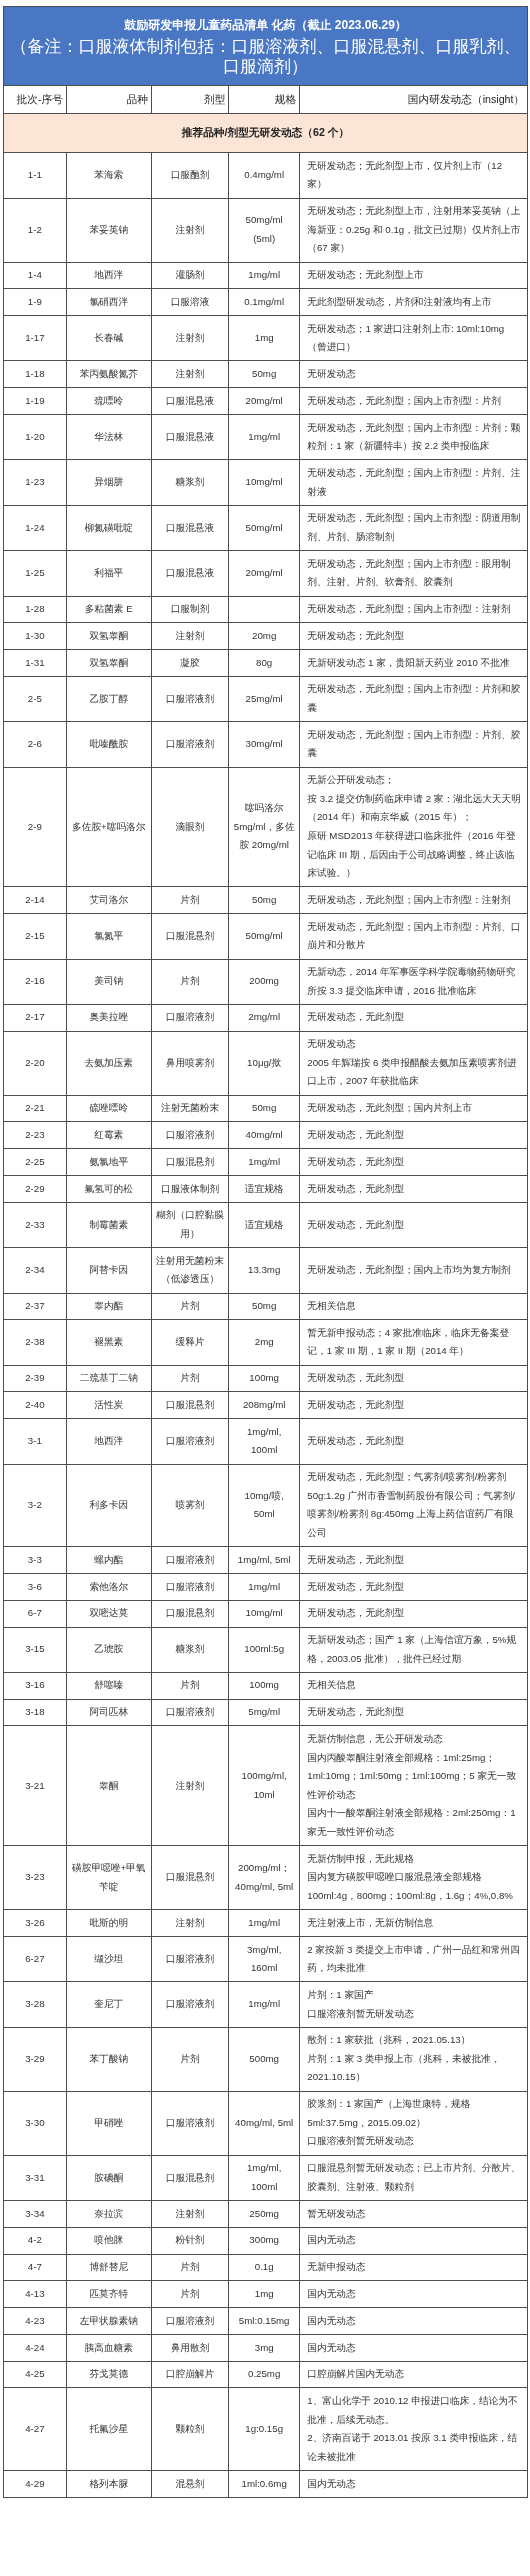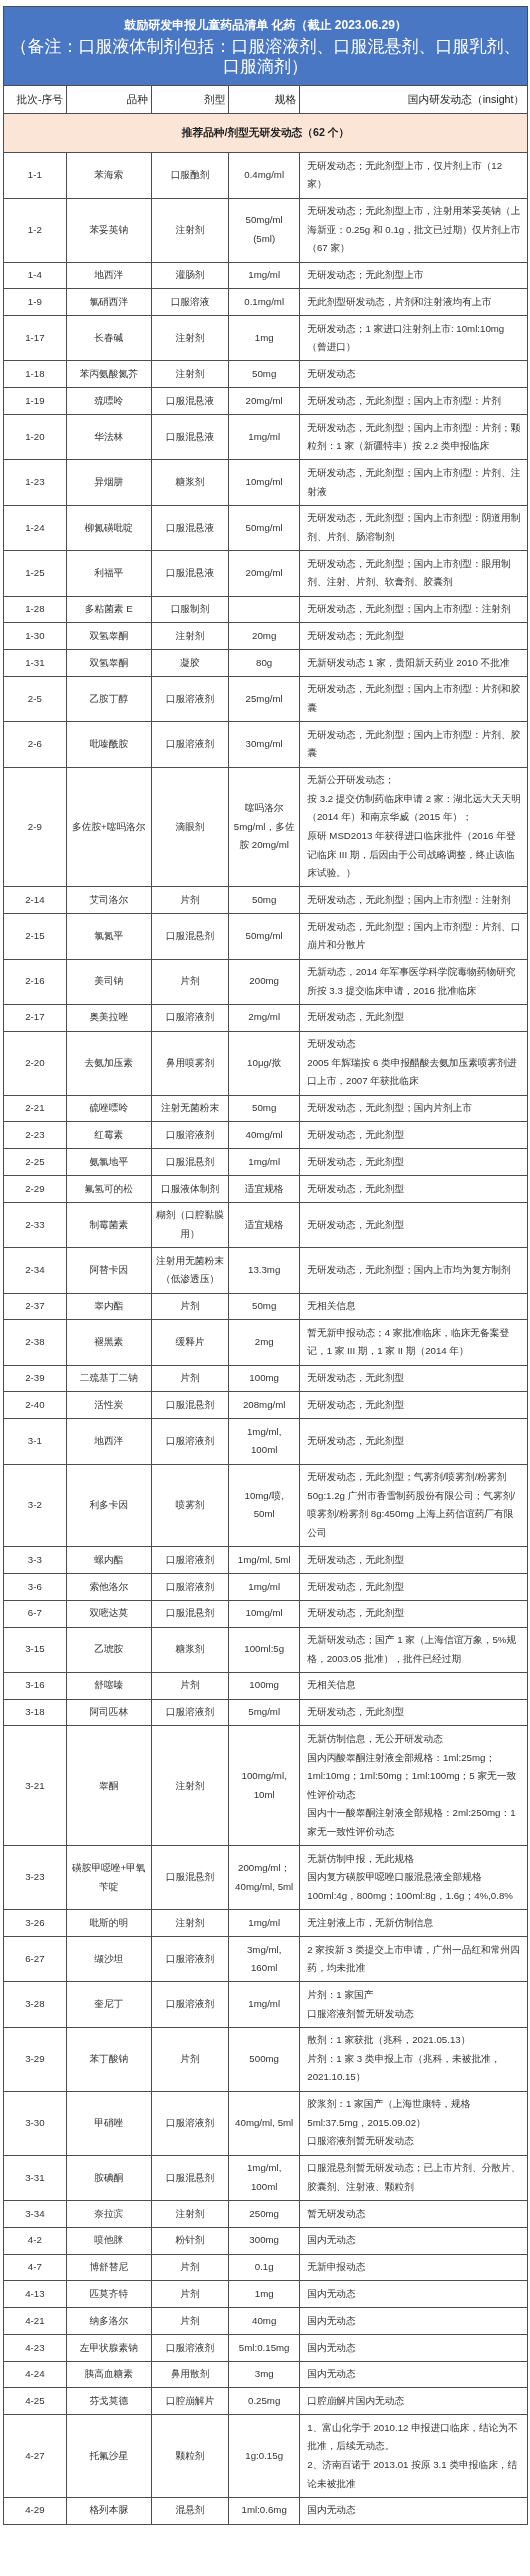--- a/index.html
+++ b/index.html
@@ -452,27 +452,20 @@
           <td class="c4">无新申报动态</td>
         </tr>
         <tr>
           <td class="c0">4-13</td>
           <td class="c1">匹莫齐特</td>
           <td class="c2">片剂</td>
           <td class="c3">1mg</td>
           <td class="c4">国内无动态</td>
         </tr>
         <tr>
-          <td class="c0">4-21</td>
-          <td class="c1">纳多洛尔</td>
-          <td class="c2">片剂</td>
-          <td class="c3">40mg</td>
-          <td class="c4">国内无动态</td>
-        </tr>
-        <tr>
           <td class="c0">4-23</td>
           <td class="c1">左甲状腺素钠</td>
           <td class="c2">口服溶液剂</td>
           <td class="c3">5ml:0.15mg</td>
           <td class="c4">国内无动态</td>
         </tr>
         <tr>
           <td class="c0">4-24</td>
           <td class="c1">胰高血糖素</td>
           <td class="c2">鼻用散剂</td>

